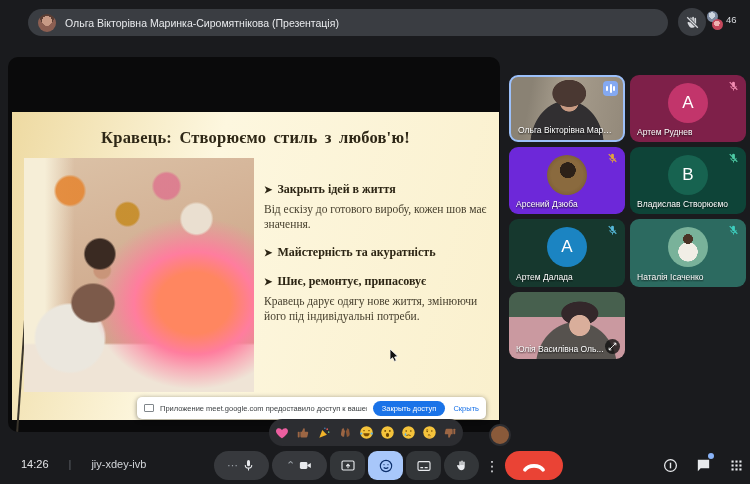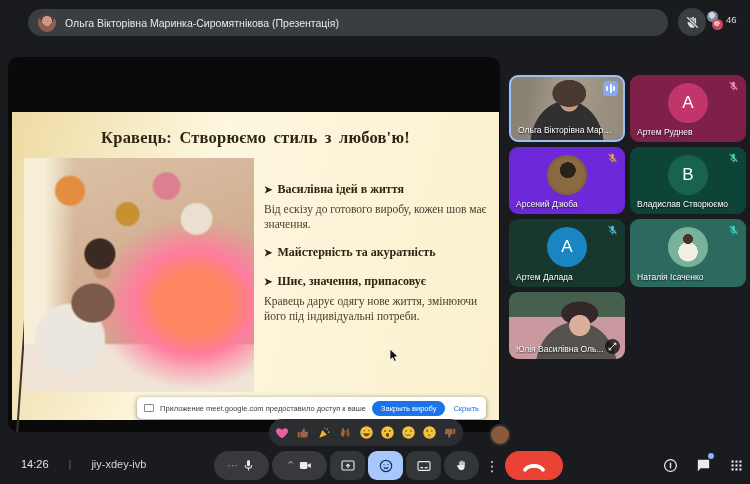--- a/index.html
+++ b/index.html
@@ -157,44 +157,44 @@
   <span class="pcount">46</span>
 
   <div class="stage">
     <div class="slide">
       <div class="slide-title">Кравець: Створюємо стиль з любов'ю!</div>
       <span class="easel-leg leg1"></span>
 
       <div class="slide-photo"></div>
       <div class="slide-col">
         <div class="bullet">
-          <div class="bh"><span class="mk">➤</span><span>Василівна ідей в життя</span></div>
+          <div class="bh"><span class="mk">➤</span><span>Закрыть ідей в життя</span></div>
           <div class="bb">Від ескізу до готового виробу, кожен шов має значення.</div>
         </div>
         <div class="bullet">
           <div class="bh"><span class="mk">➤</span><span>Майстерність та акуратність</span></div>
         </div>
         <div class="bullet">
-          <div class="bh"><span class="mk">➤</span><span>Шиє, значення, припасовує</span></div>
+          <div class="bh"><span class="mk">➤</span><span>Шиє, ремонтує, припасовує</span></div>
           <div class="bb">Кравець дарує одягу нове життя, змінюючи його під індивідуальні потреби.</div>
         </div>
       </div>
     </div>
   </div>
 
   <span class="cursor">
     <svg width="11" height="13" viewBox="0 0 11 13">
         <polygon points="0,0 0,11 2.6,8.7 4.4,12.4 6.3,11.5 4.6,8 8,7.6" fill="#111" stroke="#fff" stroke-width="0.8"></polygon>
       </svg>
   </span>
 
   <div class="share-banner">
     <span class="mon"></span>
     <span class="btxt">Приложение meet.google.com предоставило доступ к вашему экрану</span>
-    <button class="stopbtn">Закрыть виробу</button>
+    <button class="stopbtn">Закрыть доступ</button>
     <span class="hidelink">Скрыть</span>
   </div>
 
   <div class="reactions">
     <span class="rx">
       <svg width="14" height="14" viewBox="0 0 24 24">
           <path d="M12 21S4 15.6 2.2 11C.8 7.1 3.1 4 6.6 4 9 4 11 5.7 12 7c1-1.3 3-3 5.4-3 3.5 0 5.8 3.1 4.4 7C20 15.6 12 21 12 21z" fill="#ec5fa0"></path>
         </svg>
     </span>
     <span class="rx">

